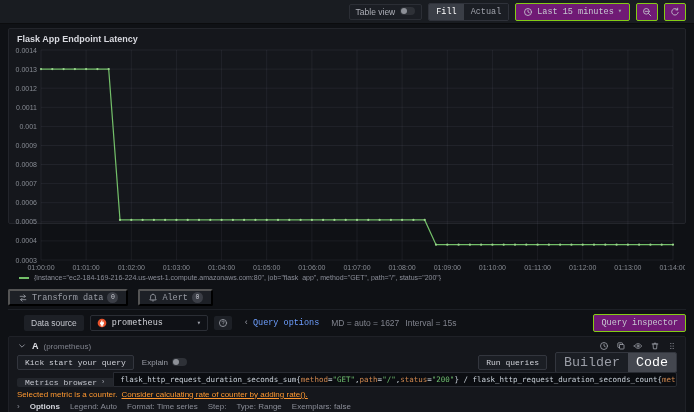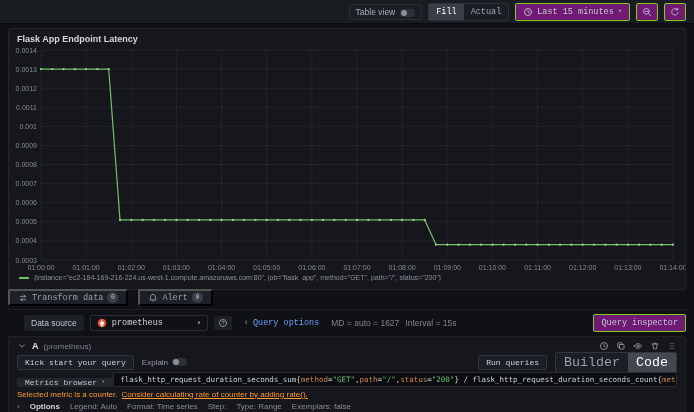--- a/index.html
+++ b/index.html
@@ -2,34 +2,34 @@
 <html><head>
 <meta charset="utf-8">
 <style>
   html,body{margin:0;padding:0}
   body{width:694px;height:412px;background:#0f1115;font-family:"Liberation Sans",sans-serif;color:#ccccdc;overflow:hidden}
   .app{position:relative;width:694px;height:412px}
   button{font-family:Liberation Mono, monospace;cursor:pointer}
 
   
   .toolbar{position:absolute;top:0;left:0;right:0;height:24px;background:#191c21;border-bottom:1px solid #0b0c0e;display:flex;align-items:center;justify-content:flex-end;gap:6px;padding:0 8px;box-sizing:border-box}
-  .tgroup{display:flex;align-items:flex-end;gap:5px;border:1px solid #2b2e35;border-radius:2px;padding:2px 6px;font-size:8.5px;color:#aeb0b8;background:#1b1e24}
+  .tgroup{display:flex;align-items:flex-start;gap:5px;border:1px solid #2b2e35;border-radius:2px;padding:2px 6px;font-size:8.5px;color:#aeb0b8;background:#1b1e24}
   .switch{width:15px;height:8px;border-radius:4px;background:#2e3137;position:relative;display:inline-block}
   .switch .knob{position:absolute;left:1px;top:1px;width:6px;height:6px;border-radius:50%;background:#8d9097}
   .btn{display:inline-flex;align-items:center;gap:4px;background:#701a75;border:1px solid #84cc16;border-radius:2px;color:#c7c9d1;font-size:8.5px;padding:3px 7px}
   .btn-group{display:inline-flex;border:1px solid #2f323a;border-radius:2px;overflow:hidden}
   .btn-group .btn{border:none;border-radius:0;background:#1b1e24;color:#9fa2ab}
   .btn-group .btn.active{background:#3a3e46;color:#fff}
   .icon-btn{padding:3px 5px}
   .caret{font-size:7px;color:#9fa2ab;line-height:1}
   .iconslot{display:inline-flex;align-items:center}
   .ic{display:block}
 
   
-  .panel{position:absolute;top:28px;left:8px;width:678px;height:262px;background:#15171c;border:1px solid #23252b;border-radius:2px;box-sizing:border-box}
+  .panel{position:absolute;top:28px;left:8px;width:678px;height:196px;background:#15171c;border:1px solid #23252b;border-radius:2px;box-sizing:border-box}
   .panel-title{font-size:9px;font-weight:700;color:#d8d9df;padding:5px 8px 1px}
   .chart{display:block}
   .grid{stroke:rgba(204,204,220,0.07);stroke-width:1}
   .ytick{fill:#878b93;font-size:7px;text-anchor:end;font-family:"Liberation Sans",sans-serif}
   .xtick{fill:#878b93;font-size:7px;text-anchor:middle;font-family:"Liberation Sans",sans-serif}
   .series-line{fill:none;stroke:#73bf69;stroke-width:1.2}
   .series-dot{fill:#9ad68c;stroke:none}
   .legend{display:flex;align-items:center;gap:5px;padding:1px 10px 0;font-size:7px;color:#8b8e99;white-space:nowrap;overflow:hidden}
   .legend-dash{flex:none;width:10px;height:0;border-top:2px solid #73bf69}
 

